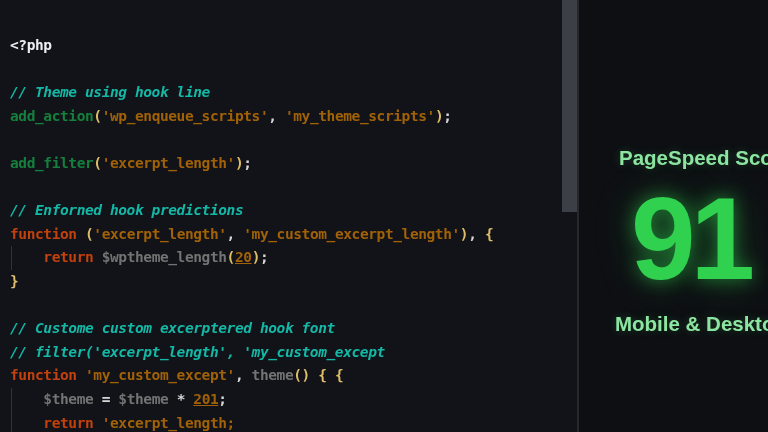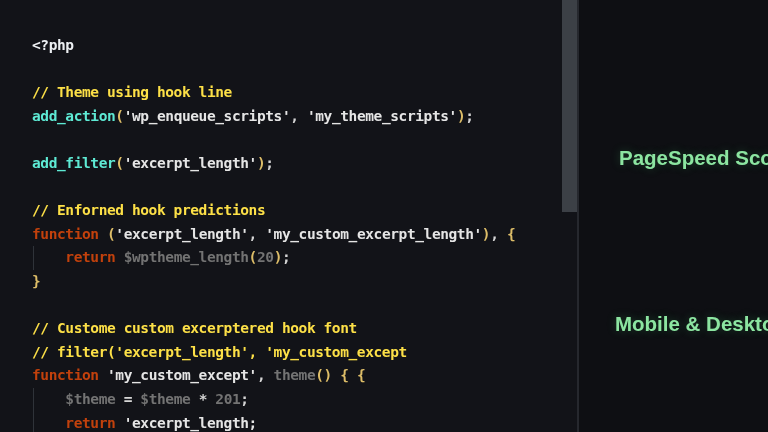--- a/index.html
+++ b/index.html
@@ -10,30 +10,30 @@
   .editor {
     position:absolute; left:0; top:0; width:562px; height:432px;
     background:#121318;
     font-family:"DejaVu Sans Mono", monospace;
     font-size:14.5px; font-weight:600; letter-spacing:-0.4px;
     color:#d6d6d6;
     padding:2px 0 0 10px;
     white-space:pre;
     overflow:hidden;
   }
-  .code-line { position:relative; height:23.6px; line-height:23.6px;margin-left:22px; }
+  .code-line { position:relative; height:23.6px; line-height:23.6px; }
   .guide { position:absolute; left:1px; top:0; width:1px; height:100%; background:#2f3339; }
   .tok-tag { color:#eceff2; font-weight:700; }
-  .tok-com { color:#fde047; }
+  .tok-com { color:#14b8a6;font-style:italic; }
   .tok-kw  { color:#c2410c; }
   .tok-var { color:#737373; }
-  .tok-fn  { color:#5eead4; }
-  .tok-str { color:#e5e5e5; }
+  .tok-fn  { color:#15803d; }
+  .tok-str { color:#a16207; }
   .tok-br  { color:#ddbd68; }
-  .tok-num { color:#737373; }
+  .tok-num { color:#a16207;text-decoration:underline; }
   .tok-pln { color:#d6d6d6; }
 
   
   .scrollbar-track {
     position:absolute; left:561px; top:0; width:16px; height:432px;
     background:transparent;
   }
   .scrollbar-thumb {
     position:absolute; left:1px; top:0; width:15px; height:212px;
     background:#3c4046;
@@ -72,14 +72,15 @@
 <div class="editor">
   <div><div class="code-line"><span class="tok-tag">&lt;?php</span></div><div class="code-line"></div><div class="code-line"><span class="tok-com">// Theme using hook line</span></div><div class="code-line"><span class="tok-fn">add_action</span><span class="tok-br">(</span><span class="tok-str">'wp_enqueue_scripts'</span><span class="tok-pln">, </span><span class="tok-str">'my_theme_scripts'</span><span class="tok-br">)</span><span class="tok-pln">;</span></div><div class="code-line"></div><div class="code-line"><span class="tok-fn">add_filter</span><span class="tok-br">(</span><span class="tok-str">'excerpt_length'</span><span class="tok-br">)</span><span class="tok-pln">;</span></div><div class="code-line"></div><div class="code-line"><span class="tok-com">// Enforned hook predictions</span></div><div class="code-line"><span class="tok-kw">function</span><span class="tok-pln"> </span><span class="tok-br">(</span><span class="tok-str">'excerpt_length'</span><span class="tok-pln">, </span><span class="tok-str">'my_custom_excerpt_length'</span><span class="tok-br">)</span><span class="tok-pln">, </span><span class="tok-br">{</span></div><div class="code-line"><span class="guide"></span><span class="tok-pln">    </span><span class="tok-kw">return</span><span class="tok-pln"> </span><span class="tok-var">$wptheme_length</span><span class="tok-br">(</span><span class="tok-num">20</span><span class="tok-br">)</span><span class="tok-pln">;</span></div><div class="code-line"><span class="tok-br">}</span></div><div class="code-line"></div><div class="code-line"><span class="tok-com">// Custome custom excerptered hook font</span></div><div class="code-line"><span class="tok-com">// filter('excerpt_length', 'my_custom_except</span></div><div class="code-line"><span class="tok-kw">function</span><span class="tok-pln"> </span><span class="tok-str">'my_custom_except'</span><span class="tok-pln">, </span><span class="tok-var">theme</span><span class="tok-br">()</span><span class="tok-pln"> </span><span class="tok-br">{ {</span></div><div class="code-line"><span class="guide"></span><span class="tok-pln">    </span><span class="tok-var">$theme</span><span class="tok-pln"> = </span><span class="tok-var">$theme</span><span class="tok-pln"> * </span><span class="tok-num">201</span><span class="tok-pln">;</span></div><div class="code-line"><span class="guide"></span><span class="tok-pln">    </span><span class="tok-kw">return</span><span class="tok-pln"> </span><span class="tok-str">'excerpt_length;</span></div></div>
 </div>
 
 <div class="scrollbar-track">
   <div class="scrollbar-thumb"></div>
 </div>
 
 <div class="right-panel">
   <div class="ps-title">PageSpeed Score</div>
+  <div class="ps-score">91</div>
   <div class="ps-subtitle">Mobile &amp; Desktop</div>
 </div>
 
 </body></html>

